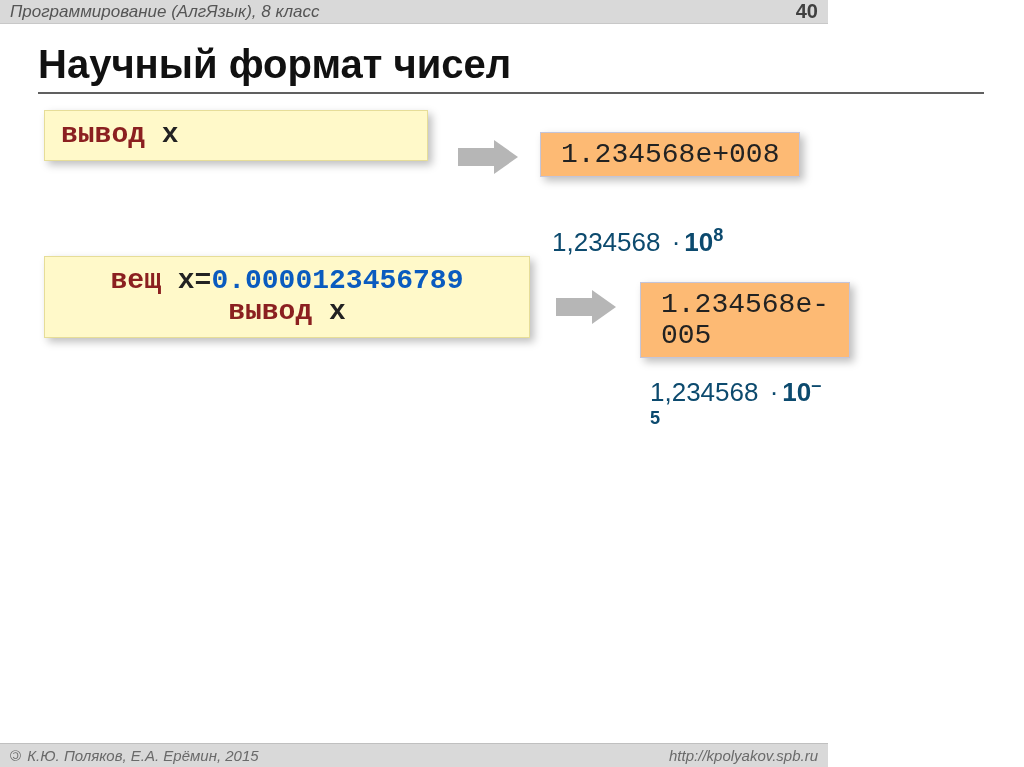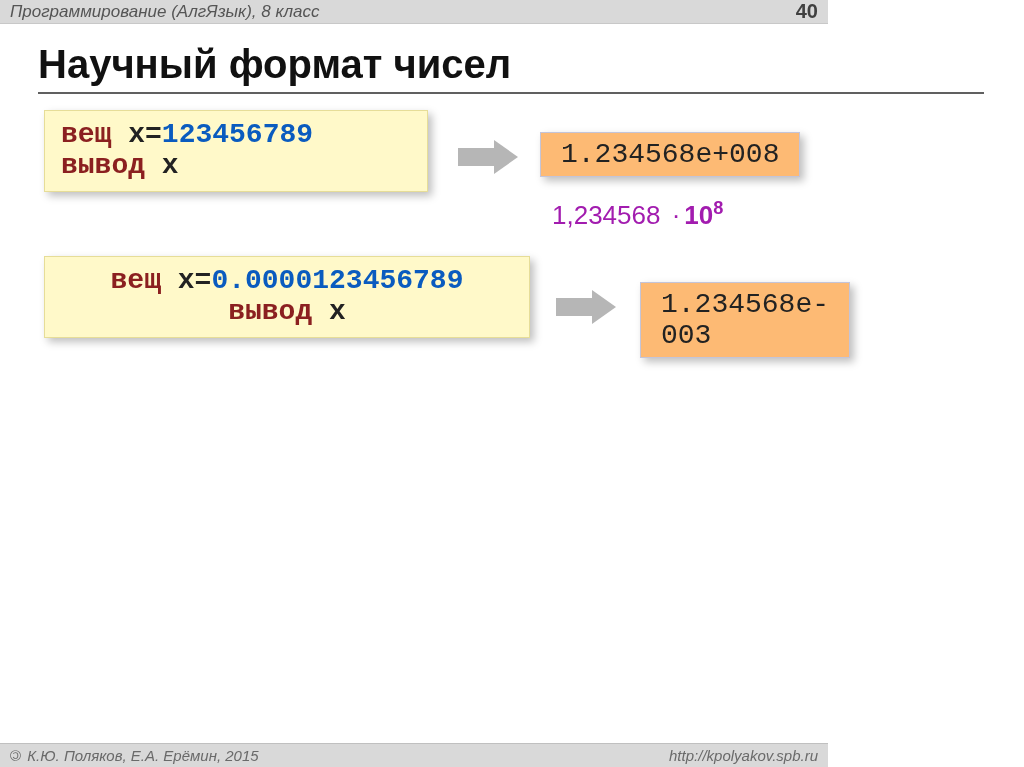--- a/index.html
+++ b/index.html
@@ -77,21 +77,22 @@
     box-shadow: 4px 4px 8px rgba(0,0,0,0.25);
     padding: 6px 20px;
     font-family: "Courier New", Courier, monospace;
     font-size: 28px;
     color: #222222;
     box-sizing: border-box;
   }
   .mathline {
     position: absolute;
     font-size: 26px;
-    color: #a21caf;
+    color: #0c4a6e;
+    margin-top: 27px;
   }
   .mathline .dot { padding: 0 4px; }
   .mathline .base10 { font-weight: bold; }
   .mathline .sup { font-weight: bold; font-size: 0.7em; vertical-align: super; }
   .arrow {
     position: absolute;
     width: 60px;
     height: 34px;
   }
   .arrow .shaft {
@@ -140,24 +141,20 @@
 
   <div class="topbar">
     <span class="breadcrumb">Программирование (АлгЯзык), 8 класс</span>
     <span class="pagenum">40</span>
   </div>
 
   <div class="title">Научный формат чисел</div>
   <div class="title-underline"></div>
 
   <div class="codebox" style="left:44px; top:110px; width:384px;">
-    <div>
-      <span class="kw-type">вещ</span>
-      <span>x</span><span class="eq">=</span><span class="num">123456789</span>
-    </div>
     <div>
       <span class="kw-type">вывод</span>
       <span>x</span>
     </div>
   </div>
 
   <div class="arrow" style="left:458px; top:140px;">
     <div class="shaft"></div>
       <div class="head"></div>
   </div>
@@ -181,22 +178,26 @@
       <span>x</span>
     </div>
   </div>
 
   <div class="arrow" style="left:556px; top:290px;">
     <div class="shaft"></div>
       <div class="head"></div>
   </div>
 
   <div class="outbox" style="left:640px; top:282px;">
-    <span>1.234568e-003</span>
-  </div>
-
+    <span>1.234568e-005</span>
+  </div>
+
+  <div class="mathline" style="left:650px; top:348px;">
+    <span>1,234568</span>
+    <span class="dot">·</span><span class="base10">10</span><span class="sup">–5</span>
+  </div>
 
   <div class="footerbar">
     <span><span class="copyleft">©</span><span> К.Ю. Поляков, Е.А. Ерёмин, 2015</span></span>
     <span>http://kpolyakov.spb.ru</span>
   </div>
 
 </div>
 
 </body></html>

